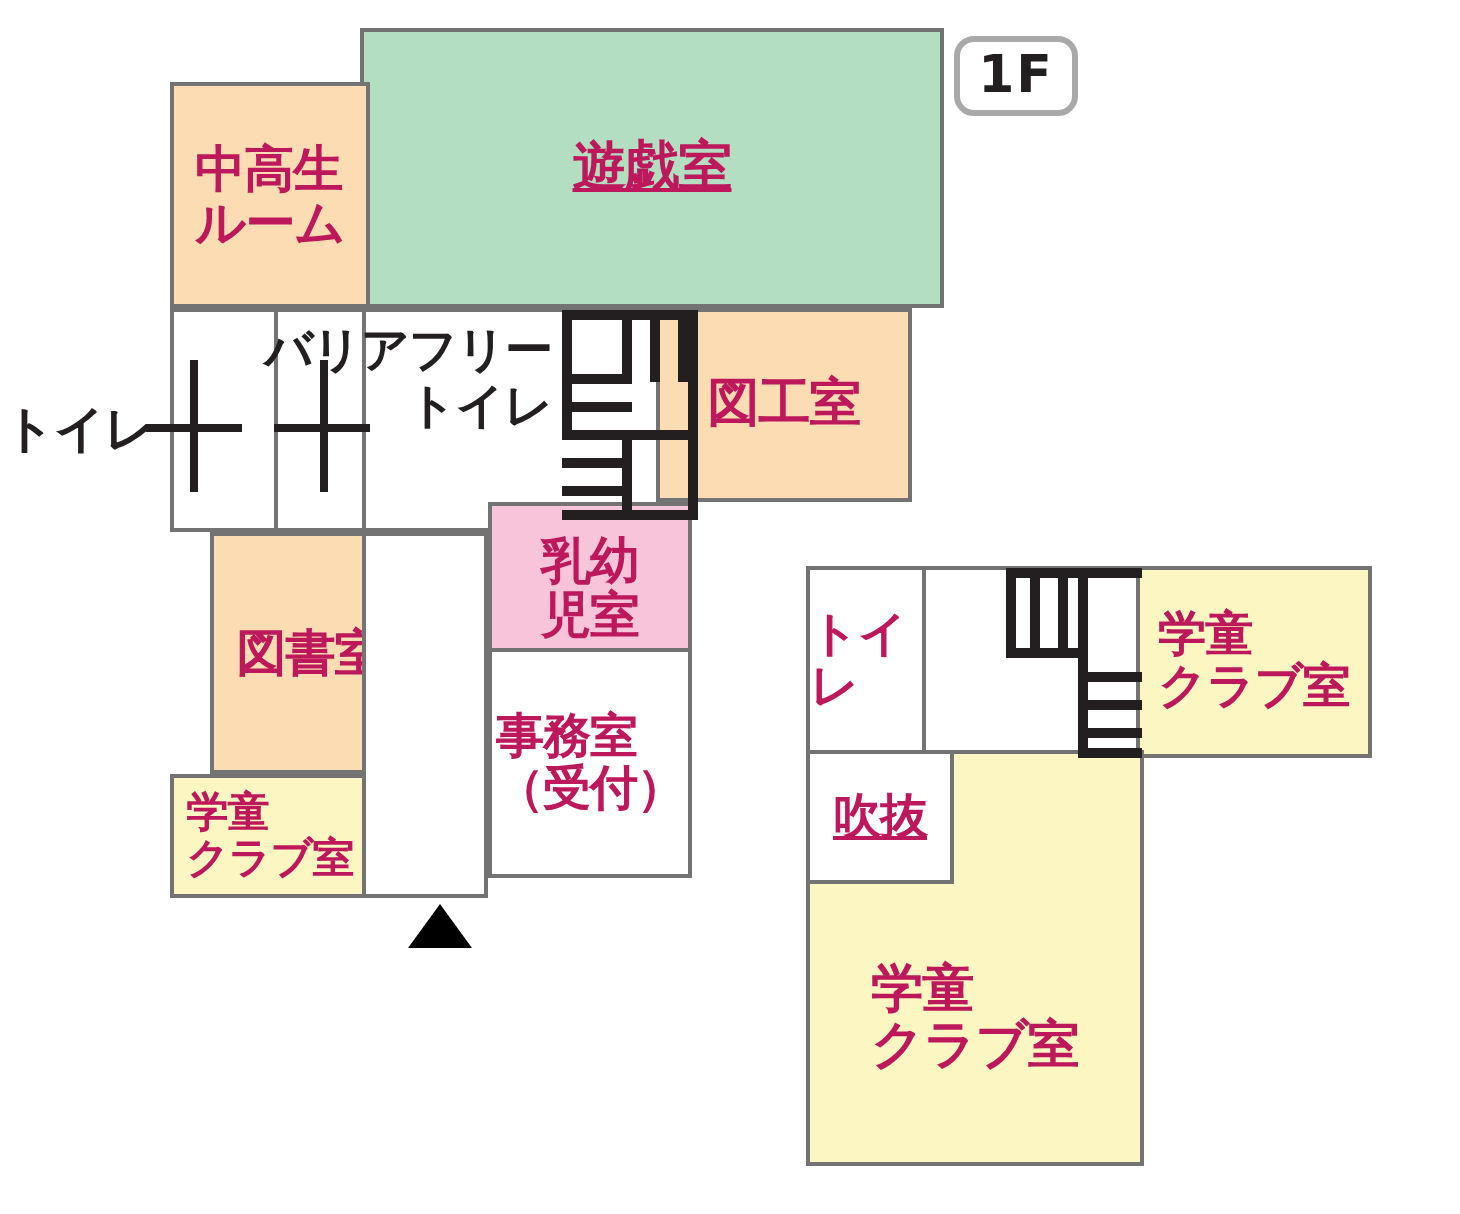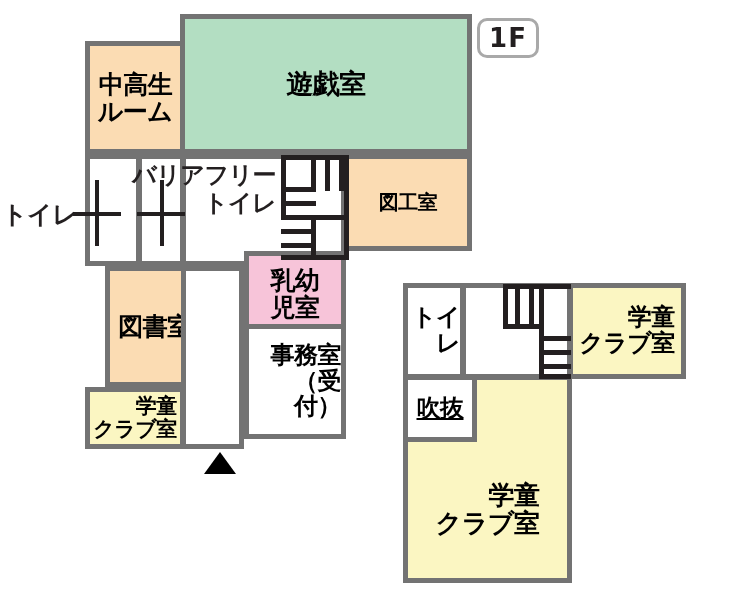--- a/index.html
+++ b/index.html
@@ -16,32 +16,32 @@
   }
   #plan {
     position: absolute;
     left: 0; top: 0;
     width: 611px;
     height: 607px;
   }
   .room {
     position: absolute;
     box-sizing: border-box;
-    border: 5px solid #737373;
+    border: 2px solid #737373;
     display: flex;
     align-items: center;
     justify-content: center;
-    text-align: right;
+    text-align: left;
     line-height: 1.08;
-    color: #000000;
+    color: #be185d;
     font-weight: 700;
     letter-spacing: -0.5px;
     white-space: pre-line;
   }
-  .fill-green  { background: #b3dec2; }
+  .fill-green  { background: #b3dec2; text-decoration: underline; }
   .fill-orange { background: #fbdcb3; }
   .fill-pink   { background: #f7c4d9; }
   .fill-yellow { background: #fbf6c2; }
   .fill-white  { background: #ffffff; }
 
   .floor-badge {
     position: absolute;
     box-sizing: border-box;
     border: 3px solid #a9a9a9;
     border-radius: 10px;
@@ -92,21 +92,21 @@
 
   <div class="room fill-orange" style="left:85px; top:41px; width:100px; height:113px; font-size:25px;">中高生
 ルーム</div>
 
   <div class="room fill-white" style="left:85px; top:154px; width:56px; height:112px;"></div>
 
   <div class="room fill-white" style="left:137px; top:154px; width:48px; height:112px;"></div>
 
   <div class="room fill-white" style="left:181px; top:154px; width:165px; height:112px;"></div>
 
-  <div class="room fill-orange" style="left:344px; top:154px; width:128px; height:97px; font-size:20px;">図工室</div>
+  <div class="room fill-orange" style="left:328px; top:154px; width:128px; height:97px; font-size:26px;">図工室</div>
 
   <div class="room fill-orange" style="left:85px; top:266px; width:100px; height:121px; font-size:25px;margin-left:20px;">図書室</div>
 
   <div class="room fill-yellow" style="left:85px; top:387px; width:100px; height:62px; font-size:21px;">学童
 クラブ室</div>
 
   <div class="room fill-white" style="left:181px; top:266px; width:63px; height:183px;"></div>
 
   <div class="room fill-pink" style="left:244px; top:251px; width:102px; height:85px; font-size:25px;">乳幼
 児室</div>

